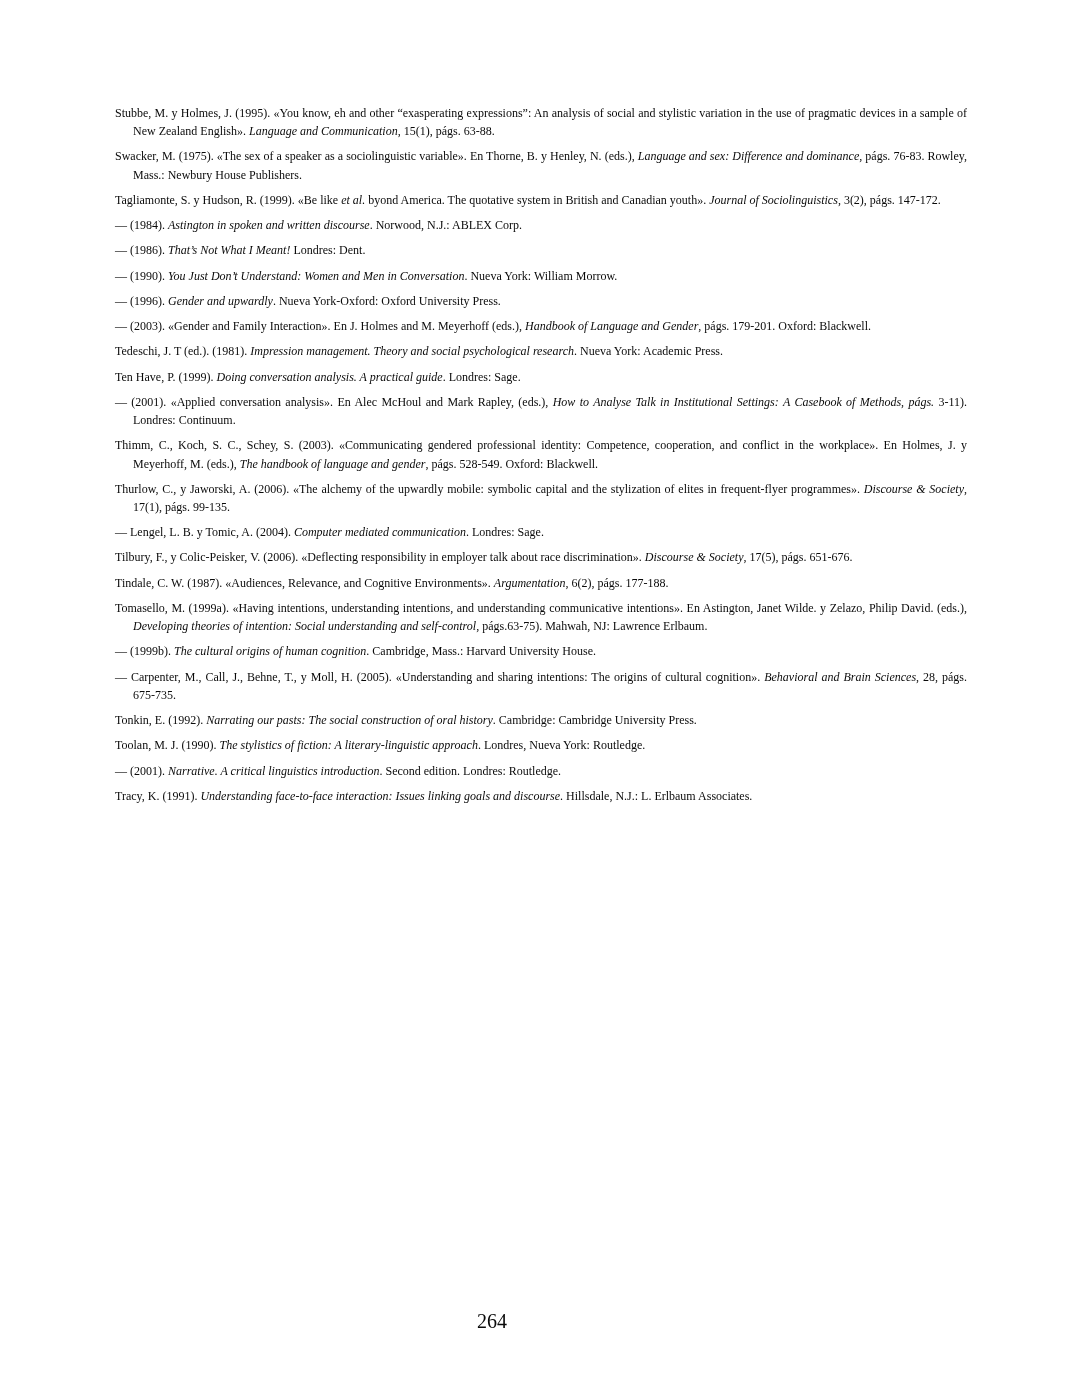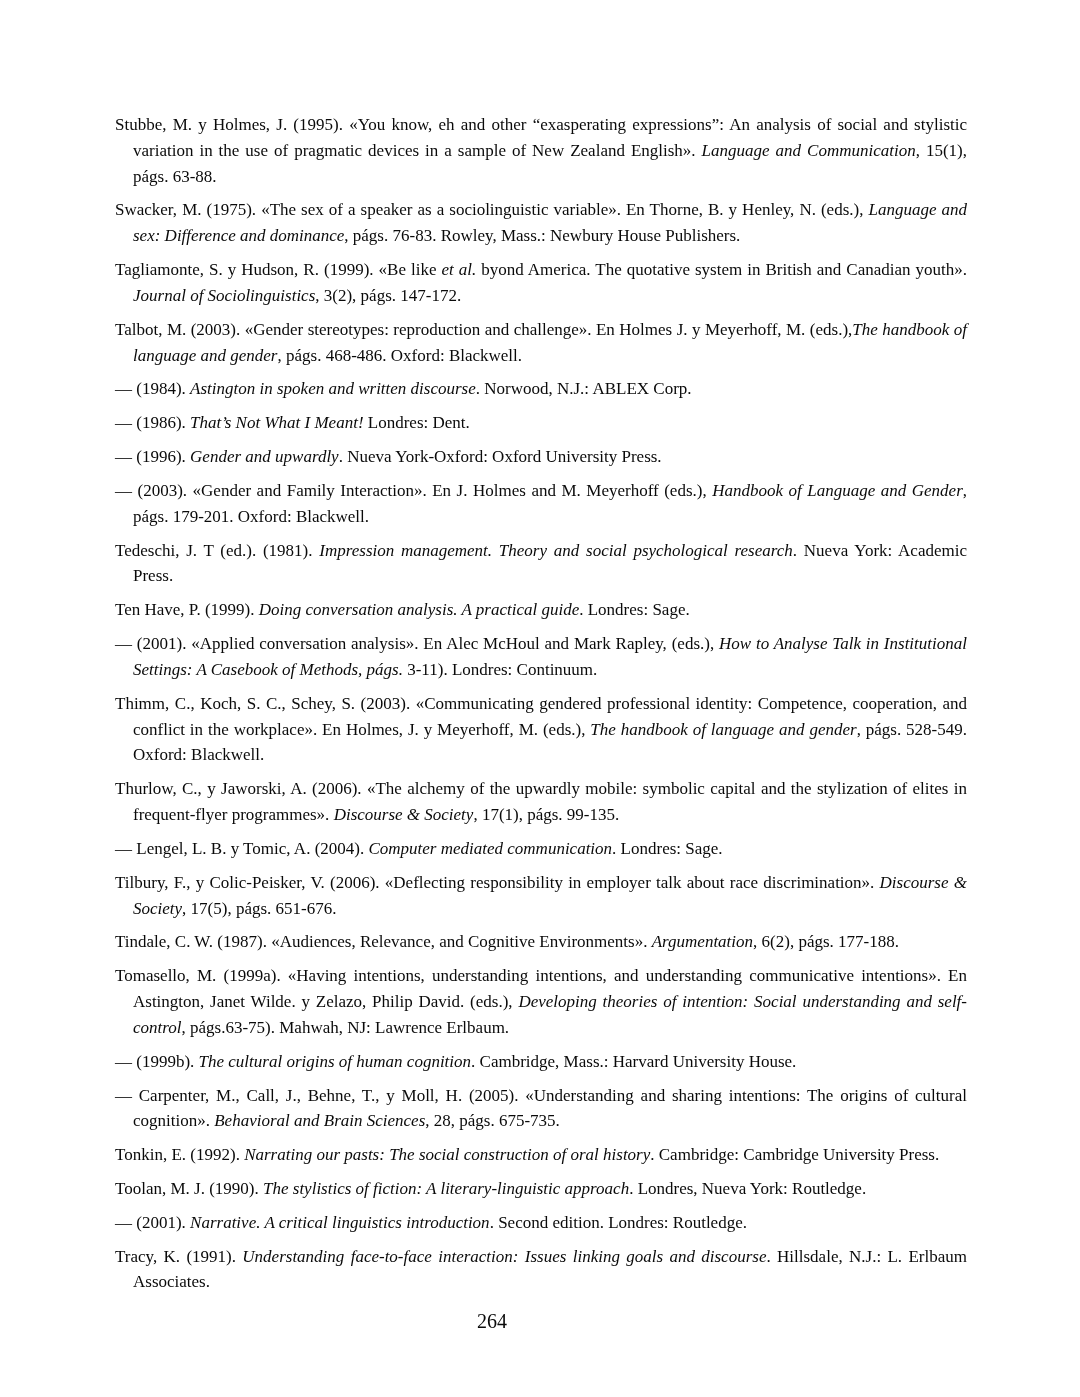--- a/index.html
+++ b/index.html
@@ -15,22 +15,22 @@
     color: #0a0a0a;
     overflow: hidden;
   }
   .page {
     position: absolute;
     top: 104px;
     left: 115px;
     width: 852px;
   }
   .ref {
-    margin: 8px 0 7px 0;
-    font-size: 17px;
+    margin: 0 0 7px 0;
+    font-size: 12px;
     line-height: 1.52;
     text-align: justify;
     padding-left: 18px;
     text-indent: -18px;
   }
   .ref .it {
     font-style: italic;
   }
   .page-footer {
     position: absolute;
@@ -42,23 +42,23 @@
   }
 </style>
 </head>
 <body>
 
 <div class="page">
   <div>
       <p class="ref"><span>Stubbe, M. y Holmes, J. (1995). «You know, eh and other “exasperating expressions”: An analysis of social and stylistic variation in the use of pragmatic devices in a sample of New Zealand English». </span><span class="it">Language and Communication</span><span>, 15(1), págs. 63-88.</span></p>
       <p class="ref"><span>Swacker, M. (1975). «The sex of a speaker as a sociolinguistic variable». En Thorne, B. y Henley, N. (eds.), </span><span class="it">Language and sex: Difference and dominance</span><span>, págs. 76-83. Rowley, Mass.: Newbury House Publishers.</span></p>
       <p class="ref"><span>Tagliamonte, S. y Hudson, R. (1999). «Be like </span><span class="it">et al.</span><span> byond America. The quotative system in British and Canadian youth». </span><span class="it">Journal of Sociolinguistics</span><span>, 3(2), págs. 147-172.</span></p>
-      <p class="ref"><span>Talbot, M. (2003). «Gender stereotypes: reproduction and challenge». En Holmes J. y Meyerhoff, M. (eds.),</span><span class="it">The handbook of language and gender</span><span>, págs. 468-486. Oxford: Blackwell.</span></p>
       <p class="ref"><span>— (1984). </span><span class="it">Astington in spoken and written discourse</span><span>. Norwood, N.J.: ABLEX Corp.</span></p>
       <p class="ref"><span>— (1986). </span><span class="it">That’s Not What I Meant!</span><span> Londres: Dent.</span></p>
+      <p class="ref"><span>— (1990). </span><span class="it">You Just Don’t Understand: Women and Men in Conversation</span><span>. Nueva York: William Morrow.</span></p>
       <p class="ref"><span>— (1996). </span><span class="it">Gender and upwardly</span><span>. Nueva York-Oxford: Oxford University Press.</span></p>
       <p class="ref"><span>— (2003). «Gender and Family Interaction». En J. Holmes and M. Meyerhoff (eds.), </span><span class="it">Handbook of Language and Gender</span><span>, págs. 179-201. Oxford: Blackwell.</span></p>
       <p class="ref"><span>Tedeschi, J. T (ed.). (1981). </span><span class="it">Impression management. Theory and social psychological research</span><span>. Nueva York: Academic Press.</span></p>
       <p class="ref"><span>Ten Have, P. (1999). </span><span class="it">Doing conversation analysis. A practical guide</span><span>. Londres: Sage.</span></p>
       <p class="ref"><span>— (2001). «Applied conversation analysis». En Alec McHoul and Mark Rapley, (eds.), </span><span class="it">How to Analyse Talk in Institutional Settings: A Casebook of Methods, págs.</span><span> 3-11). Londres: Continuum.</span></p>
       <p class="ref"><span>Thimm, C., Koch, S. C., Schey, S. (2003). «Communicating gendered professional identity: Competence, cooperation, and conflict in the workplace». En Holmes, J. y Meyerhoff, M. (eds.), </span><span class="it">The handbook of language and gender</span><span>, págs. 528-549. Oxford: Blackwell.</span></p>
       <p class="ref"><span>Thurlow, C., y Jaworski, A. (2006). «The alchemy of the upwardly mobile: symbolic capital and the stylization of elites in frequent-flyer programmes». </span><span class="it">Discourse &amp; Society</span><span>, 17(1), págs. 99-135.</span></p>
       <p class="ref"><span>— Lengel, L. B. y Tomic, A. (2004). </span><span class="it">Computer mediated communication</span><span>. Londres: Sage.</span></p>
       <p class="ref"><span>Tilbury, F., y Colic-Peisker, V. (2006). «Deflecting responsibility in employer talk about race discrimination». </span><span class="it">Discourse &amp; Society</span><span>, 17(5), págs. 651-676.</span></p>
       <p class="ref"><span>Tindale, C. W. (1987). «Audiences, Relevance, and Cognitive Environments». </span><span class="it">Argumentation</span><span>, 6(2), págs. 177-188.</span></p>

